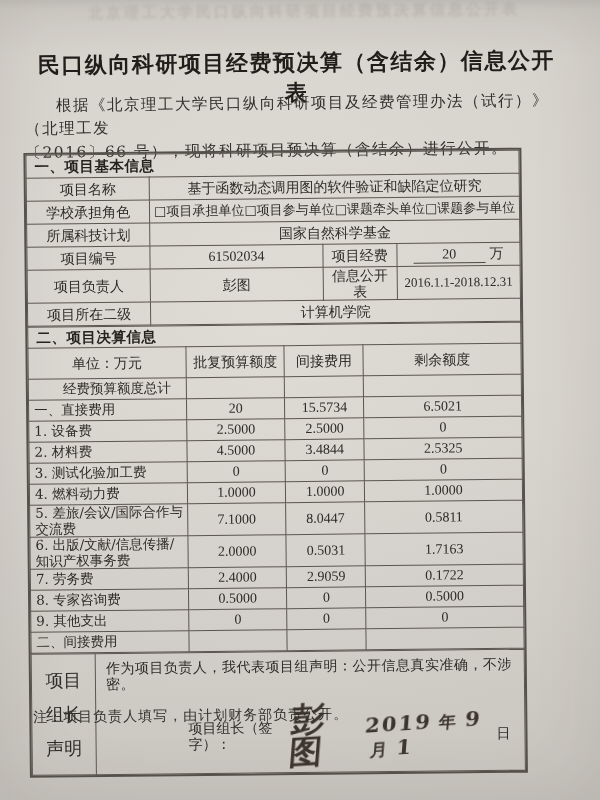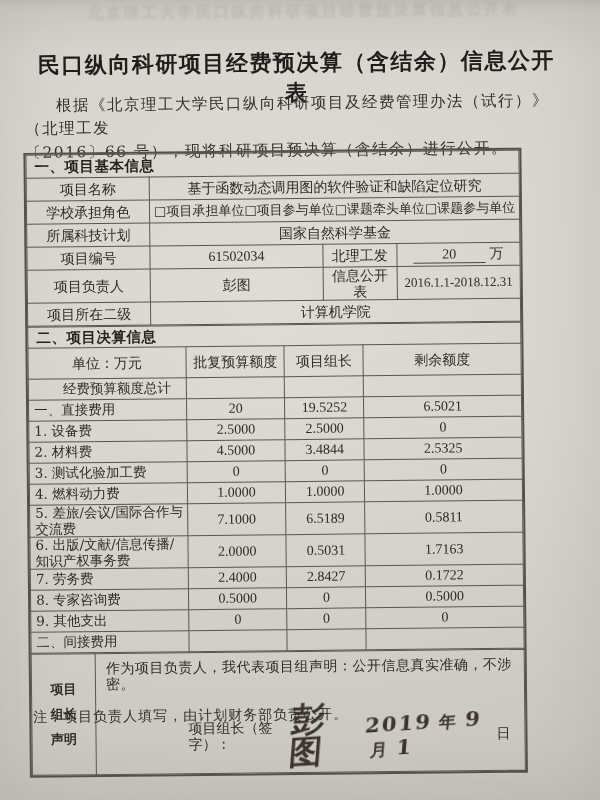--- a/index.html
+++ b/index.html
@@ -57,21 +57,21 @@
   .t1 td{height:22px;}
   .t2 thead th{height:30px;font-size:14px;}
   .t2 td{height:20px;}
   .t2 tr.tall td{height:31px;}
   .t2 td.rl{text-align:left;padding-left:5px;font-size:13.5px;}
   .t2 td.rl-indent{text-align:left;padding-left:34px;}
   .num{font-family:"Liberation Serif",serif;}
   .smalltext{font-size:13px;letter-spacing:0;}
   .fund-line{display:inline-block;min-width:72px;border-bottom:1px solid #4a463f;text-align:center;}
   .decl td{height:84px;}
-  .decl .dlab div{line-height:1.9;font-size:13px;font-weight:bold;}
+  .decl .dlab div{line-height:1.9;font-size:18px;}
   .decl .dbody{text-align:left;padding:6px 8px 4px 10px;vertical-align:top;}
   .statement{font-size:14px;letter-spacing:.5px;}
   .signline{display:flex;align-items:center;margin-top:12px;}
   .signlabel{margin-left:82px;font-size:14px;}
   .hand{
     font-weight:bold;color:#3c352d;
     transform:skewX(-8deg) rotate(-3deg);display:inline-block;
     filter:blur(.2px);
   }
   .hand-name{font-size:33px;letter-spacing:-3px;margin-left:2px;line-height:1;}
@@ -120,21 +120,21 @@
         <td>学校承担角色</td>
         <td colspan="3" class="smalltext">□项目承担单位□项目参与单位□课题牵头单位□课题参与单位</td>
       </tr>
       <tr>
         <td>所属科技计划</td>
         <td colspan="3">国家自然科学基金</td>
       </tr>
       <tr>
         <td>项目编号</td>
         <td class="num">61502034</td>
-        <td>北理工发</td>
+        <td>项目经费</td>
         <td>
           <span class="fund-line num">20</span>
           <span>万</span>
         </td>
       </tr>
       <tr>
         <td>项目负责人</td>
         <td>彭图</td>
         <td>信息公开表</td>
         <td class="num smalltext">2016.1.1-2018.12.31</td>
@@ -153,35 +153,35 @@
           <col style="width:16%">
           <col style="width:32%">
         </colgroup>
       <thead>
         <tr>
           <td colspan="4" class="sec-title">二、项目决算信息</td>
         </tr>
         <tr>
           <th>单位：万元</th>
           <th>批复预算额度</th>
-          <th>项目组长</th>
+          <th>间接费用</th>
           <th>剩余额度</th>
         </tr>
       </thead>
       <tbody>
           <tr>
             <td class="rl rl-indent">经费预算额度总计</td>
             <td class="num"></td>
             <td class="num"></td>
             <td class="num"></td>
           </tr>
           <tr>
             <td class="rl">一、直接费用</td>
             <td class="num">20</td>
-            <td class="num">19.5252</td>
+            <td class="num">15.5734</td>
             <td class="num">6.5021</td>
           </tr>
           <tr>
             <td class="rl">1. 设备费</td>
             <td class="num">2.5000</td>
             <td class="num">2.5000</td>
             <td class="num">0</td>
           </tr>
           <tr>
             <td class="rl">2. 材料费</td>
@@ -197,33 +197,33 @@
           </tr>
           <tr>
             <td class="rl">4. 燃料动力费</td>
             <td class="num">1.0000</td>
             <td class="num">1.0000</td>
             <td class="num">1.0000</td>
           </tr>
           <tr class="tall">
             <td class="rl">5. 差旅/会议/国际合作与交流费</td>
             <td class="num">7.1000</td>
-            <td class="num">6.5189</td>
+            <td class="num">8.0447</td>
             <td class="num">0.5811</td>
           </tr>
           <tr class="tall">
             <td class="rl">6. 出版/文献/信息传播/知识产权事务费</td>
             <td class="num">2.0000</td>
             <td class="num">0.5031</td>
             <td class="num">1.7163</td>
           </tr>
           <tr>
             <td class="rl">7. 劳务费</td>
             <td class="num">2.4000</td>
-            <td class="num">2.8427</td>
+            <td class="num">2.9059</td>
             <td class="num">0.1722</td>
           </tr>
           <tr>
             <td class="rl">8. 专家咨询费</td>
             <td class="num">0.5000</td>
             <td class="num">0</td>
             <td class="num">0.5000</td>
           </tr>
           <tr>
             <td class="rl">9. 其他支出</td>

